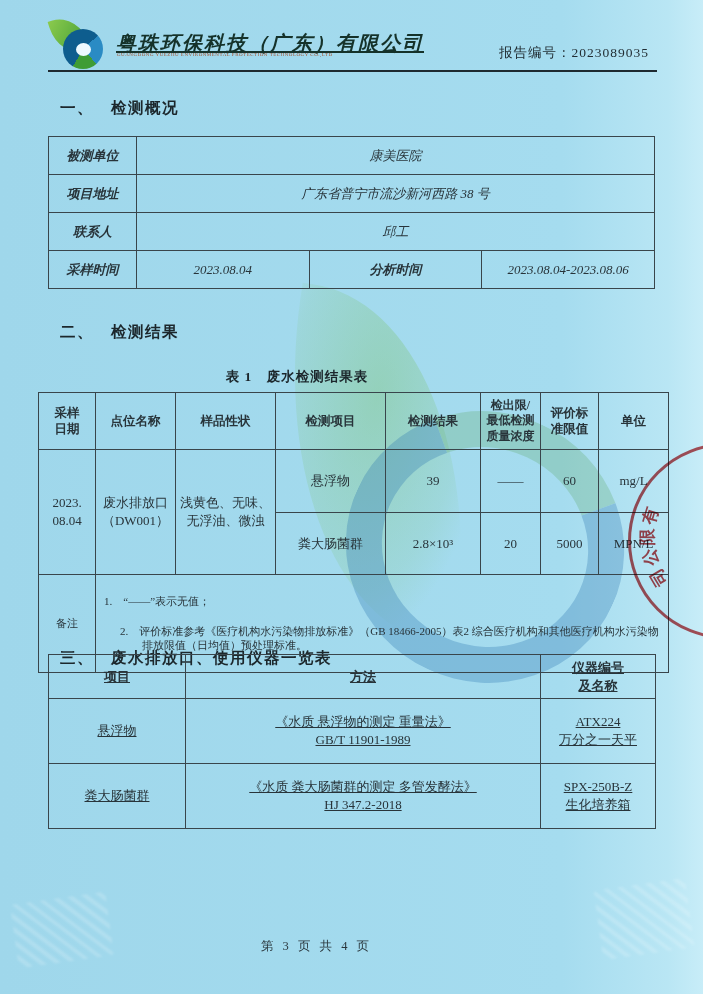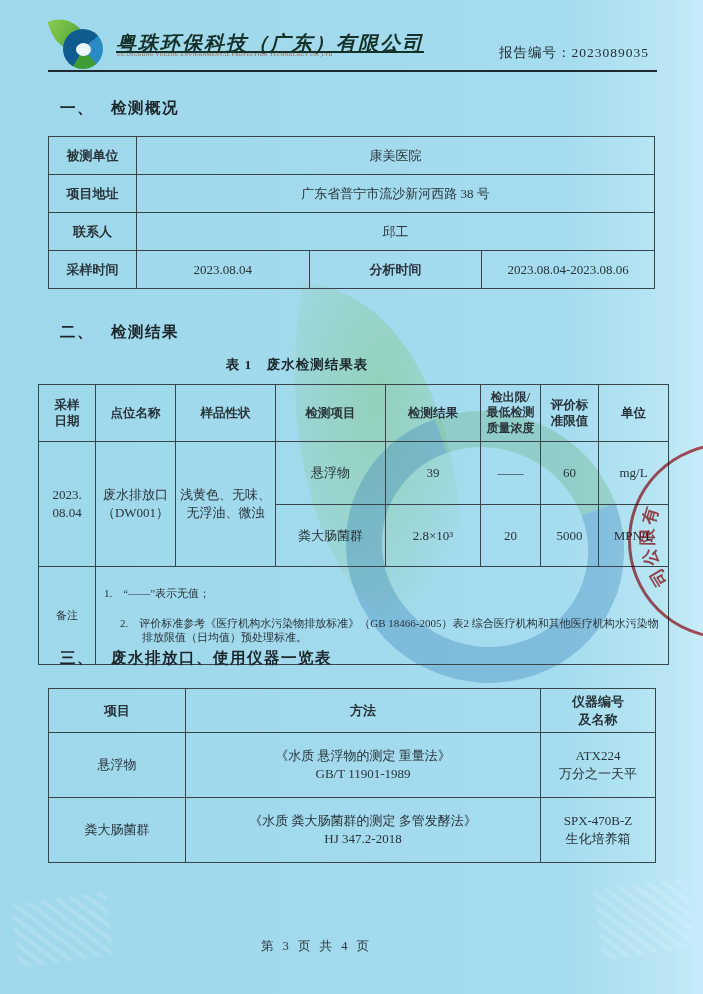--- a/index.html
+++ b/index.html
@@ -18,35 +18,35 @@
     background:conic-gradient(from 210deg,#0e5d8e 0 55%,#2a8bc4 55% 80%,#3f9c35 80% 100%);}
   .logo-dot{position:absolute;left:26px;top:27px;width:15px;height:13px;background:#eef9ff;border-radius:50%;}
   .company-name{position:absolute;left:116px;top:30px;font-size:20px;font-weight:bold;
     font-style:italic;letter-spacing:2px;color:#15322a;text-decoration:underline;}
   .company-en{position:absolute;left:117px;top:52px;font-size:5px;letter-spacing:.5px;color:#a34d2a;}
   .report-no{position:absolute;right:54px;top:44px;font-size:13.5px;letter-spacing:1px;color:#222e34;}
   .header-rule{position:absolute;left:48px;top:70px;width:609px;height:2px;background:#1e2a30;}
   
   .sec-title{position:absolute;left:60px;font-size:15.5px;font-weight:bold;letter-spacing:1.5px;color:#1c272c;text-align:center;}
   .tbl-caption{position:absolute;left:0;width:594px;text-align:center;font-size:13.5px;font-weight:bold;
-    letter-spacing:1px;color:#1c272c;}
+    letter-spacing:1px;color:#1c272c;margin-top:12px;}
   
   table{border-collapse:collapse;table-layout:fixed;position:absolute;background:transparent;}
   td,th{border:1px solid #39454b;font-weight:normal;text-align:center;vertical-align:middle;
     font-size:13px;line-height:1.35;padding:2px 3px;white-space:pre-line;color:#28343a;}
-  .t-info{left:48px;top:136px;width:607px;}
+  .t-info{left:48px;top:136px;width:607px;font-style:italic;}
   .t-info td{height:33px;}
   .t-info .lbl{font-weight:bold;}
-  .t-res{left:38px;top:384px;width:630px;}
+  .t-res{left:38px;top:392px;width:630px;}
   .t-res th{font-weight:bold;font-size:12.5px;line-height:1.3;}
   .t-res .hdr-small{font-size:12px;}
   .t-res .remark td{font-size:11px;}
   .remark-body{text-align:left;padding:4px 8px;}
   .remark-line2{padding-left:22px;text-indent:-22px;margin-left:16px;}
-  .t-meth{left:48px;top:688px;width:607px;}
+  .t-meth{left:48px;top:654px;width:607px;text-decoration:underline;}
   .t-meth th{font-weight:bold;}
   
   .footer{position:absolute;left:0;top:938px;width:633px;text-align:center;font-size:12.5px;
     letter-spacing:3px;color:#2a363c;}
   
   .wm-leaf{position:absolute;left:278px;top:295px;width:200px;height:340px;border-radius:0 95% 0 95%;
     background:radial-gradient(ellipse at 45% 30%,rgba(118,190,88,.34),rgba(118,190,88,.12) 58%,transparent 76%);
     transform:rotate(8deg);pointer-events:none;}
   .wm-ring{position:absolute;left:345px;top:412px;width:208px;height:198px;border-radius:50%;
     border:36px solid rgba(45,115,175,.30);border-top-color:rgba(80,155,70,.22);
@@ -184,21 +184,21 @@
       <td>悬浮物</td>
       <td>《水质 悬浮物的测定 重量法》
 GB/T 11901-1989</td>
       <td>ATX224
 万分之一天平</td>
     </tr>
     <tr style="height:65px;">
       <td>粪大肠菌群</td>
       <td>《水质 粪大肠菌群的测定 多管发酵法》
 HJ 347.2-2018</td>
-      <td>SPX-470B-Z
+      <td>SPX-250B-Z
 生化培养箱</td>
     </tr>
   </tbody>
     </table>
 
   <div class="stamp-circle"></div>
   <span class="stamp-char" style="left:642px;top:507px;transform:rotate(-73deg);">有</span>
   <span class="stamp-char" style="left:639px;top:528px;transform:rotate(-89deg);">限</span>
   <span class="stamp-char" style="left:642px;top:548px;transform:rotate(-105deg);">公</span>
   <span class="stamp-char" style="left:650px;top:568px;transform:rotate(-121deg);">司</span>

